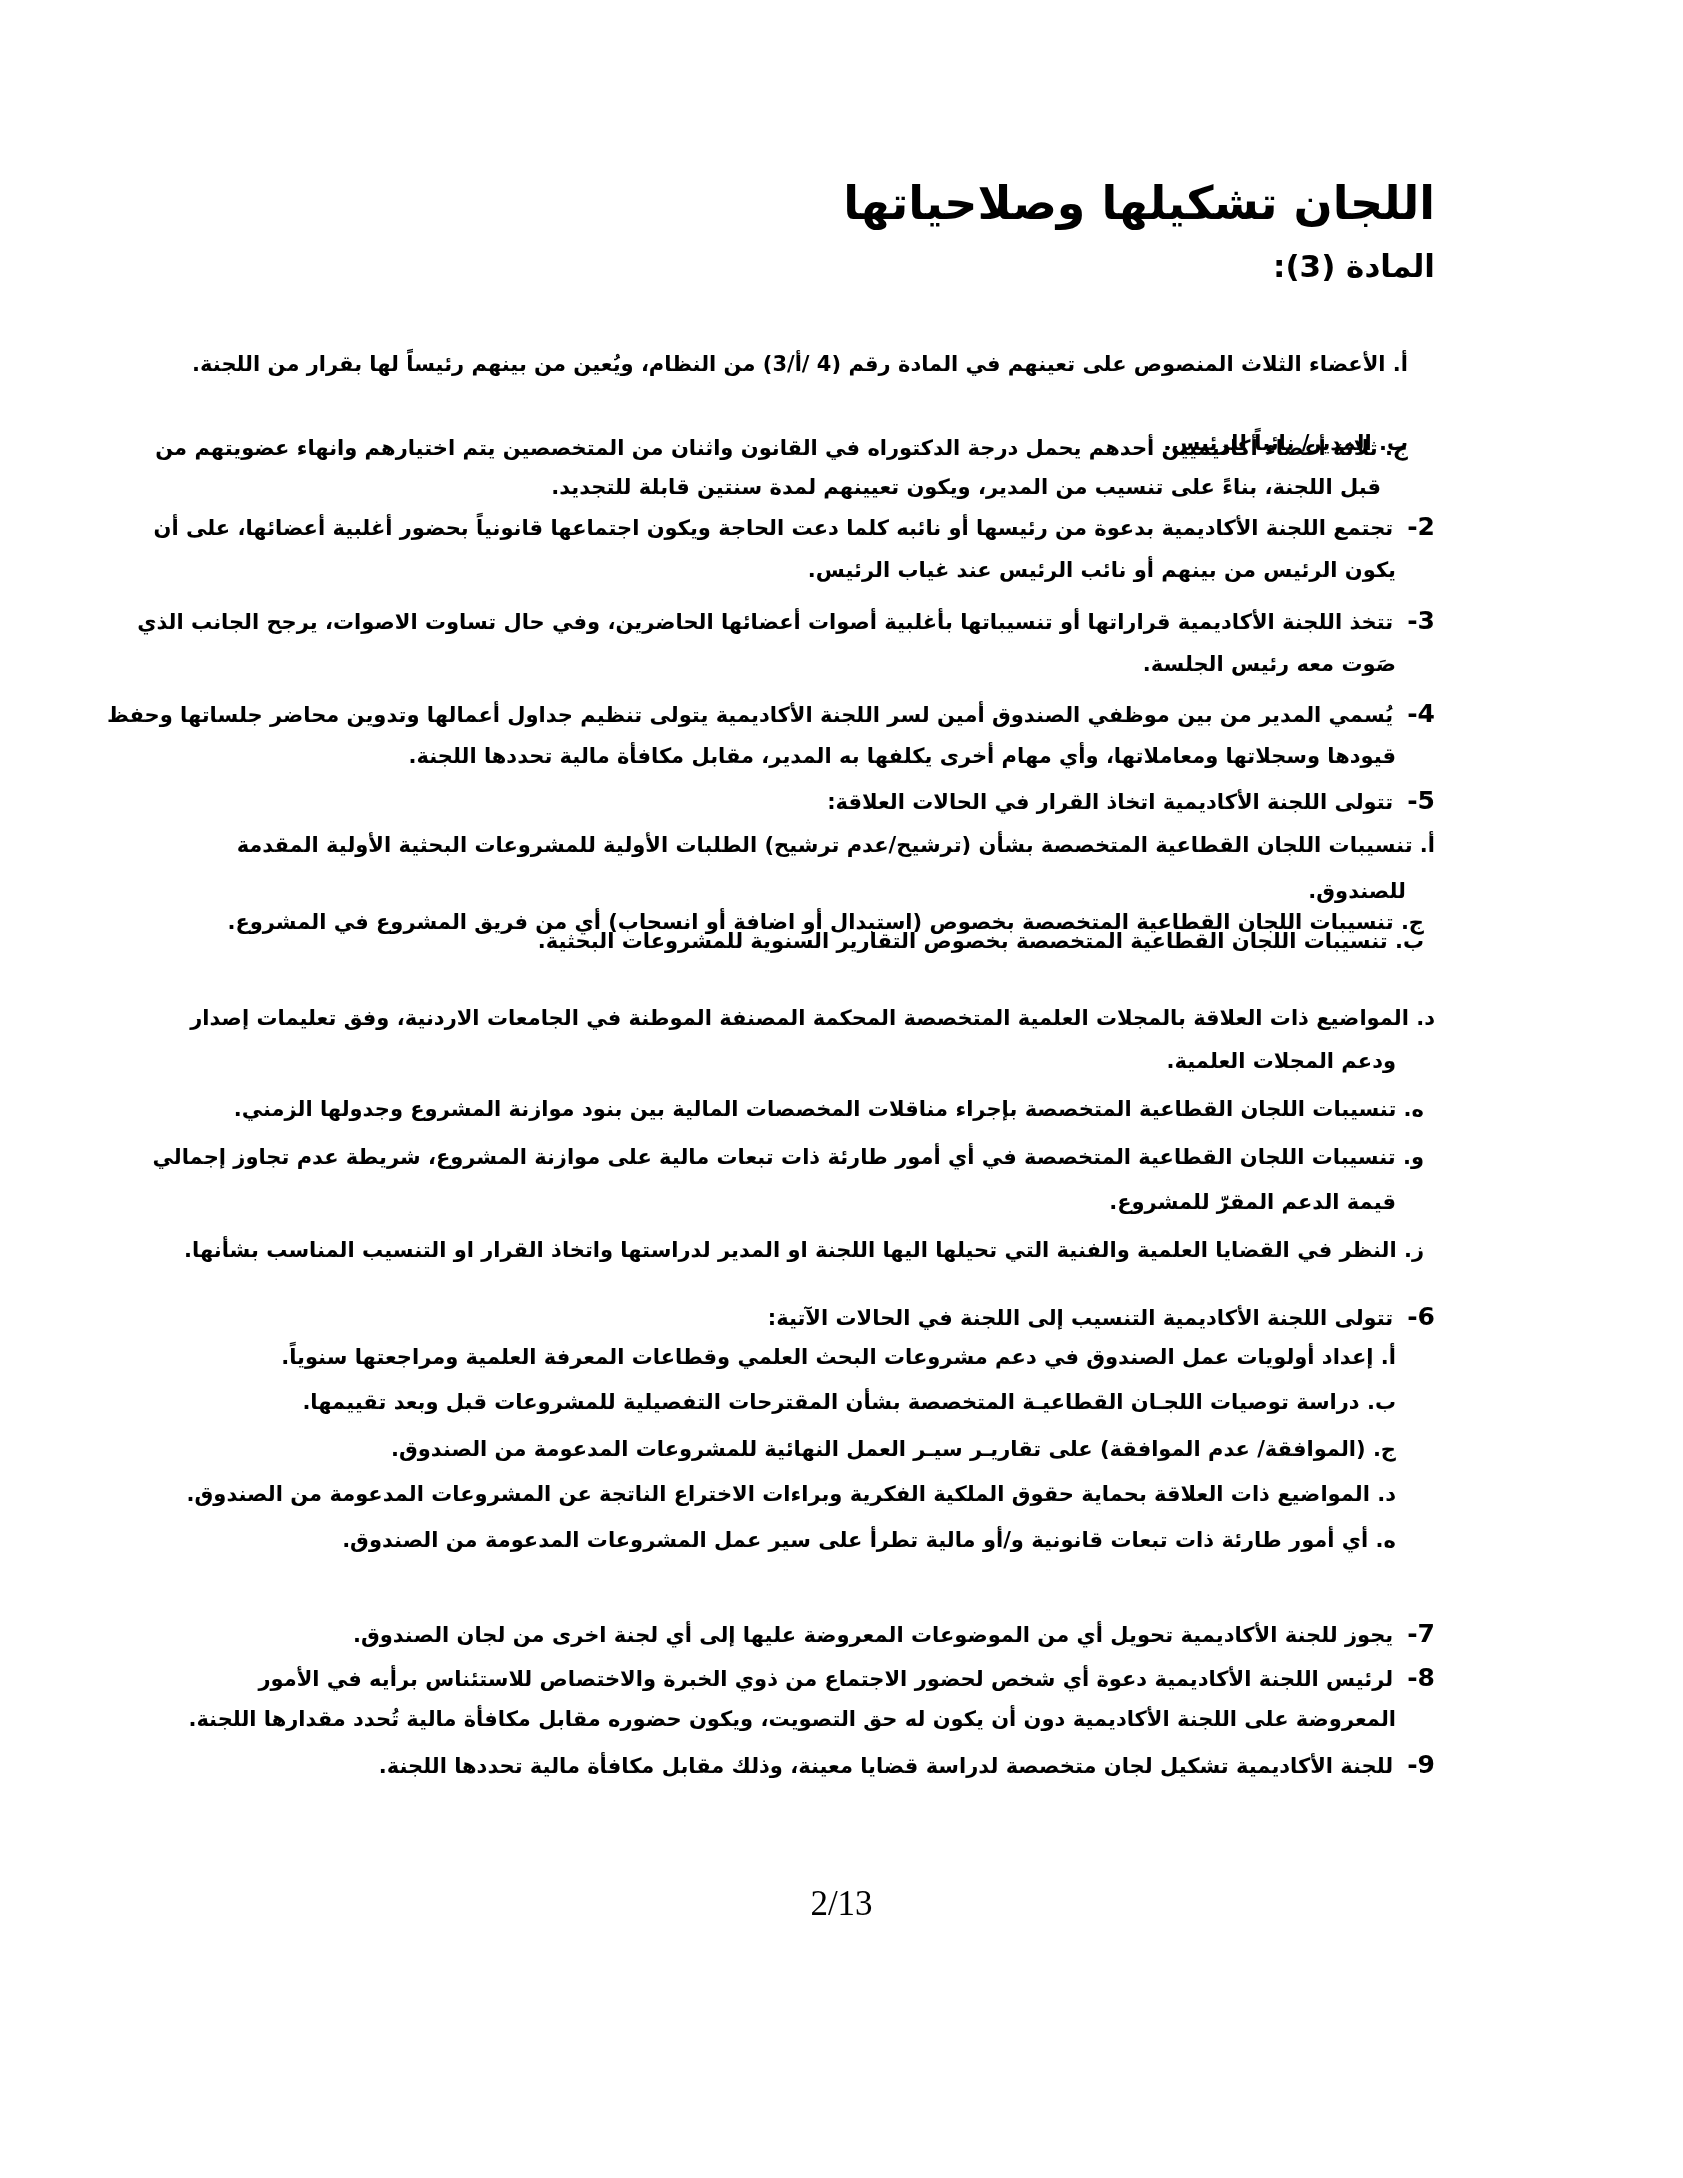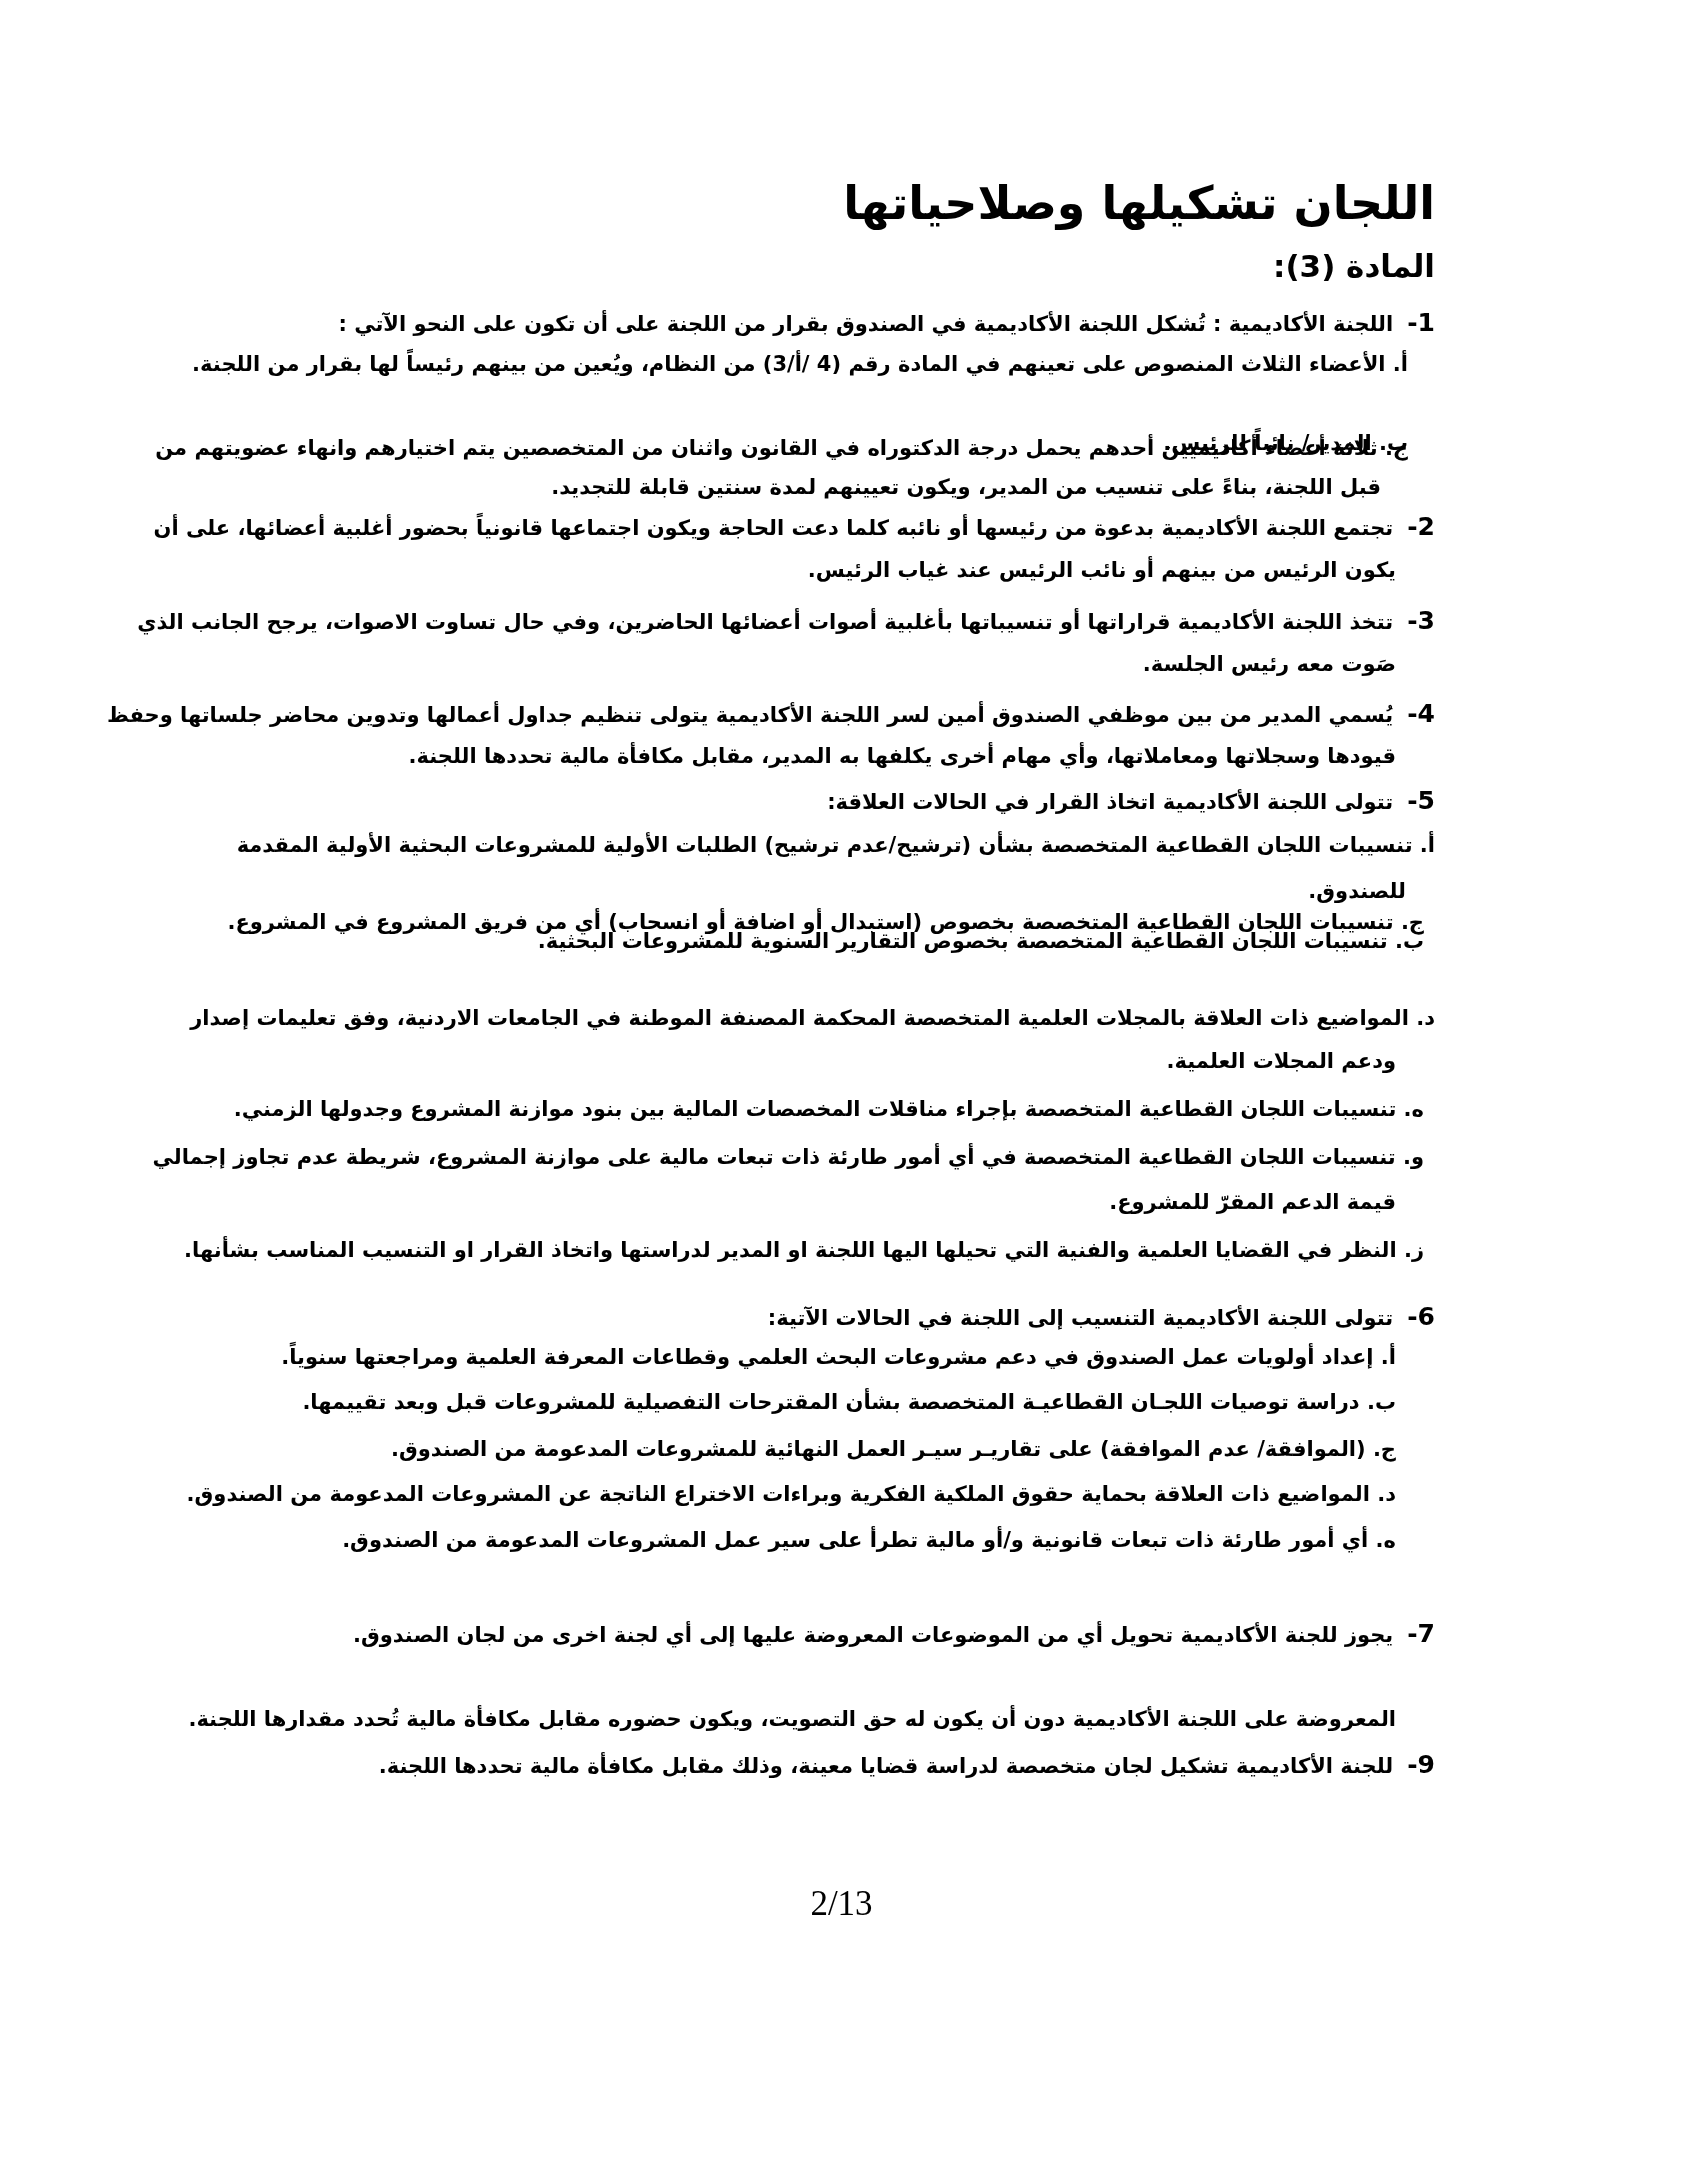--- a/index.html
+++ b/index.html
@@ -28,23 +28,20 @@
     }
   </style>
 </head>
 <body>
 
 <div class="page">
 
   <div class="title">اللجان تشكيلها وصلاحياتها</div>
   <div class="article">المادة (3):</div>
 
-  <div class="line" style="right:248px; top:310px;">
-    <span class="num">1-</span><span>اللجنة الأكاديمية : تُشكل اللجنة الأكاديمية في الصندوق  بقرار من اللجنة على أن تكون على النحو الآتي :</span>
-  </div>
   <div class="line" style="right:275px; top:354px;">أ.   الأعضاء الثلاث المنصوص على تعينهم في المادة رقم (4 /أ/3) من النظام، ويُعين من بينهم رئيساً لها بقرار من اللجنة.</div>
   <div class="line" style="right:275px; top:397px;margin-top:36px;">ب. المدير/ نائباً للرئيس.</div>
   <div class="line" style="right:275px; top:438px;">ج. ثلاثة أعضاء أكاديميين أحدهم يحمل درجة الدكتوراه في القانون واثنان من المتخصصين يتم اختيارهم وانهاء عضويتهم من</div>
   <div class="line" style="right:302px; top:477px;">قبل اللجنة، بناءً على تنسيب من المدير، ويكون تعيينهم لمدة سنتين قابلة للتجديد.</div>
 
   <div class="line" style="right:248px; top:514px;">
     <span class="num">2-</span><span>تجتمع اللجنة الأكاديمية بدعوة من رئيسها أو نائبه كلما دعت الحاجة ويكون اجتماعها قانونياً بحضور أغلبية أعضائها، على أن</span>
   </div>
   <div class="line" style="right:287px; top:560px;">يكون الرئيس من بينهم أو نائب الرئيس عند غياب الرئيس.</div>
 
@@ -78,20 +75,23 @@
   <div class="line" style="right:287px; top:1347px;">أ.   إعداد أولويات عمل الصندوق في دعم مشروعات البحث العلمي وقطاعات المعرفة العلمية ومراجعتها سنوياً.</div>
   <div class="line" style="right:287px; top:1392px;">ب. دراسة توصيات اللجـان القطاعيـة المتخصصة بشأن المقترحات التفصيلية للمشروعات قبل وبعد تقييمها.</div>
   <div class="line" style="right:287px; top:1439px;">ج.  (الموافقة/ عدم الموافقة) على تقاريـر سيـر العمل النهائية للمشروعات المدعومة من الصندوق.</div>
   <div class="line" style="right:287px; top:1484px;">د.  المواضيع ذات العلاقة بحماية حقوق الملكية الفكرية وبراءات الاختراع الناتجة عن المشروعات المدعومة من الصندوق.</div>
   <div class="line" style="right:287px; top:1530px;">ه.  أي أمور طارئة ذات تبعات قانونية و/أو مالية تطرأ على سير عمل المشروعات المدعومة من الصندوق.</div>
 
   <div class="line" style="right:248px; top:1621px;">
     <span class="num">7-</span><span>يجوز للجنة الأكاديمية تحويل أي من الموضوعات المعروضة عليها إلى أي لجنة اخرى من لجان الصندوق.</span>
   </div>
 
+  <div class="line" style="right:248px; top:1665px;">
+    <span class="num">8-</span><span>لرئيس اللجنة الأكاديمية دعوة أي شخص  لحضور الاجتماع من ذوي الخبرة والاختصاص للاستئناس برأيه في الأمور</span>
+  </div>
   <div class="line" style="right:287px; top:1709px;">المعروضة على اللجنة الأكاديمية دون أن يكون له حق التصويت، ويكون حضوره مقابل مكافأة مالية تُحدد مقدارها اللجنة.</div>
 
   <div class="line" style="right:248px; top:1752px;">
     <span class="num">9-</span><span>للجنة الأكاديمية تشكيل لجان متخصصة لدراسة قضايا معينة، وذلك مقابل مكافأة مالية تحددها اللجنة.</span>
   </div>
 
   <div class="footer">2/13</div>
 </div>
 
 

